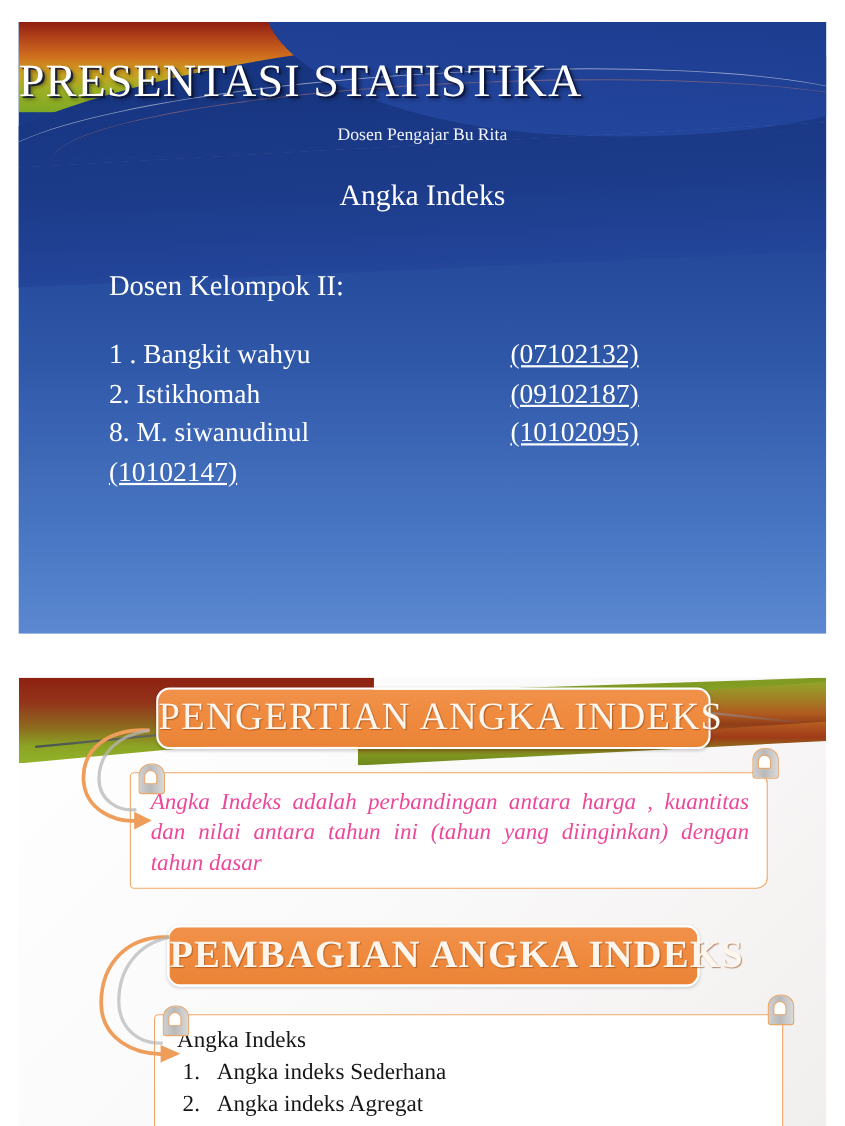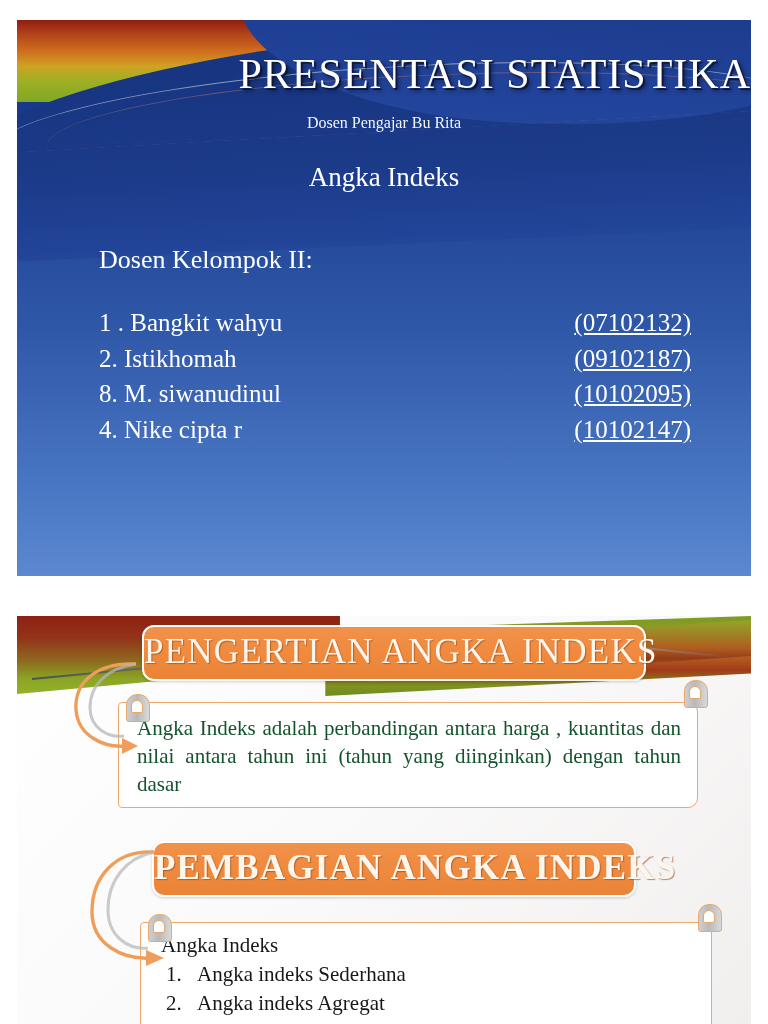--- a/index.html
+++ b/index.html
@@ -84,21 +84,21 @@
   }
   #slide1 .s1-content {
     position: absolute;
     left: 0; top: 0;
     width: 100%; height: 100%;
   }
   .s1-title {
     position: absolute;
     left: 0; right: 0;
     top: 30px;
-    text-align: right;
+    text-align: left;
     font-family: "Liberation Serif", serif;
     font-size: 42px;
     font-variant: small-caps;
     letter-spacing: 1px;
     color: #ffffff;
     text-shadow: 2px 2px 0 rgba(10,20,60,0.85), 3px 3px 4px rgba(0,0,0,0.5);
     white-space: nowrap;
   }
   .s1-sub1 {
     position: absolute;
@@ -124,21 +124,20 @@
     color: #ffffff;
   }
   .s1-group-label {
     font-size: 26px;
     margin-bottom: 30px;
   }
   .s1-member-row {
     display: flex;
     font-size: 25px;
     line-height: 1.42;
-    justify-content: space-between;
   }
   .s1-member-name { width: 365px; }
   .s1-member-nim { width: auto; text-decoration: underline; }
 
   
   #slide2 {
     position: absolute;
     left: 17px;
     top: 616px;
     width: 734px;
@@ -218,23 +217,24 @@
     box-sizing: border-box;
   }
   #box1 { left: 118px; top: 702px; width: 580px; height: 106px; }
   #box2 { left: 140px; top: 922px; width: 572px; height: 112px; }
 
   .box-abs { position: absolute; }
 
   .bx-text {
     font-size: 21px;
     line-height: 1.33;
-    color: #14532d;
+    color: #ec4899;
     text-align: justify;
     padding: 12px 16px 0 18px;
+    font-style: italic;
   }
   .bx-list-head {
     font-size: 21px;
     color: #171717;
     padding: 10px 16px 0 20px;
   }
   .bx-list {
     margin: 0;
     padding: 2px 16px 0 46px;
     font-size: 21px;
@@ -289,21 +289,20 @@
       </div>
       <div class="s1-member-row">
         <span class="s1-member-name">2. Istikhomah</span>
         <span class="s1-member-nim">(09102187)</span>
       </div>
       <div class="s1-member-row">
         <span class="s1-member-name">8. M. siwanudinul</span>
         <span class="s1-member-nim">(10102095)</span>
       </div>
       <div class="s1-member-row">
-        <span class="s1-member-name">4. Nike cipta r</span>
         <span class="s1-member-nim">(10102147)</span>
       </div>
     </div>
   </div>
 </div>
 
 <div id="slide2">
   <div class="s2-band-l"></div>
   <div class="s2-band-r"></div>
   <div class="s2-band-r2"></div>

